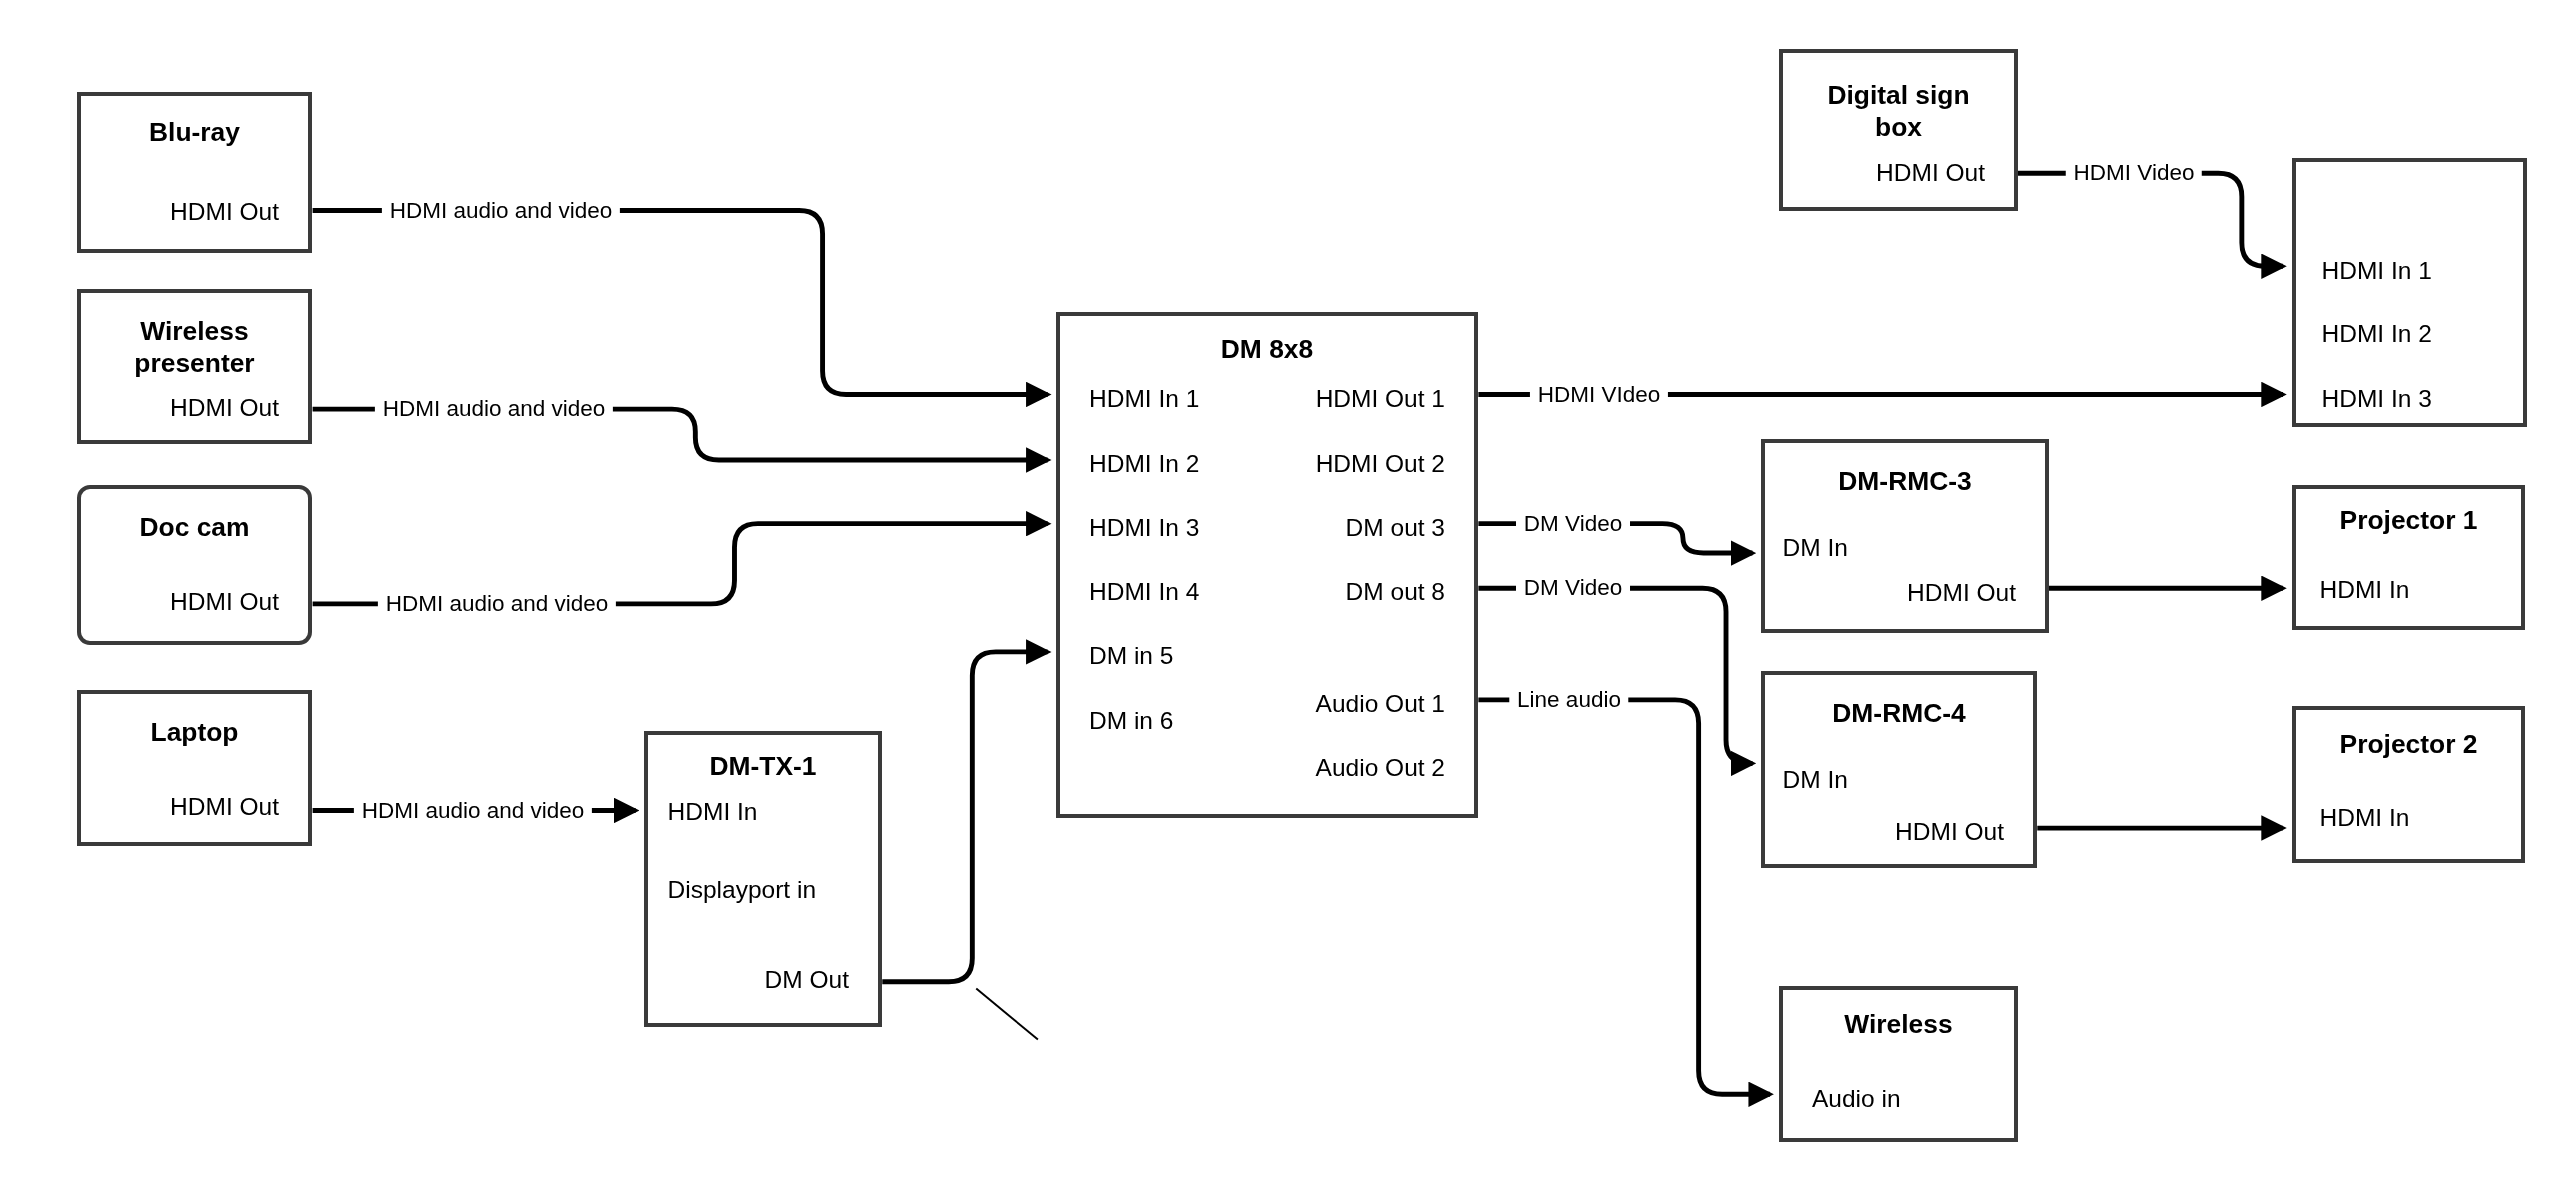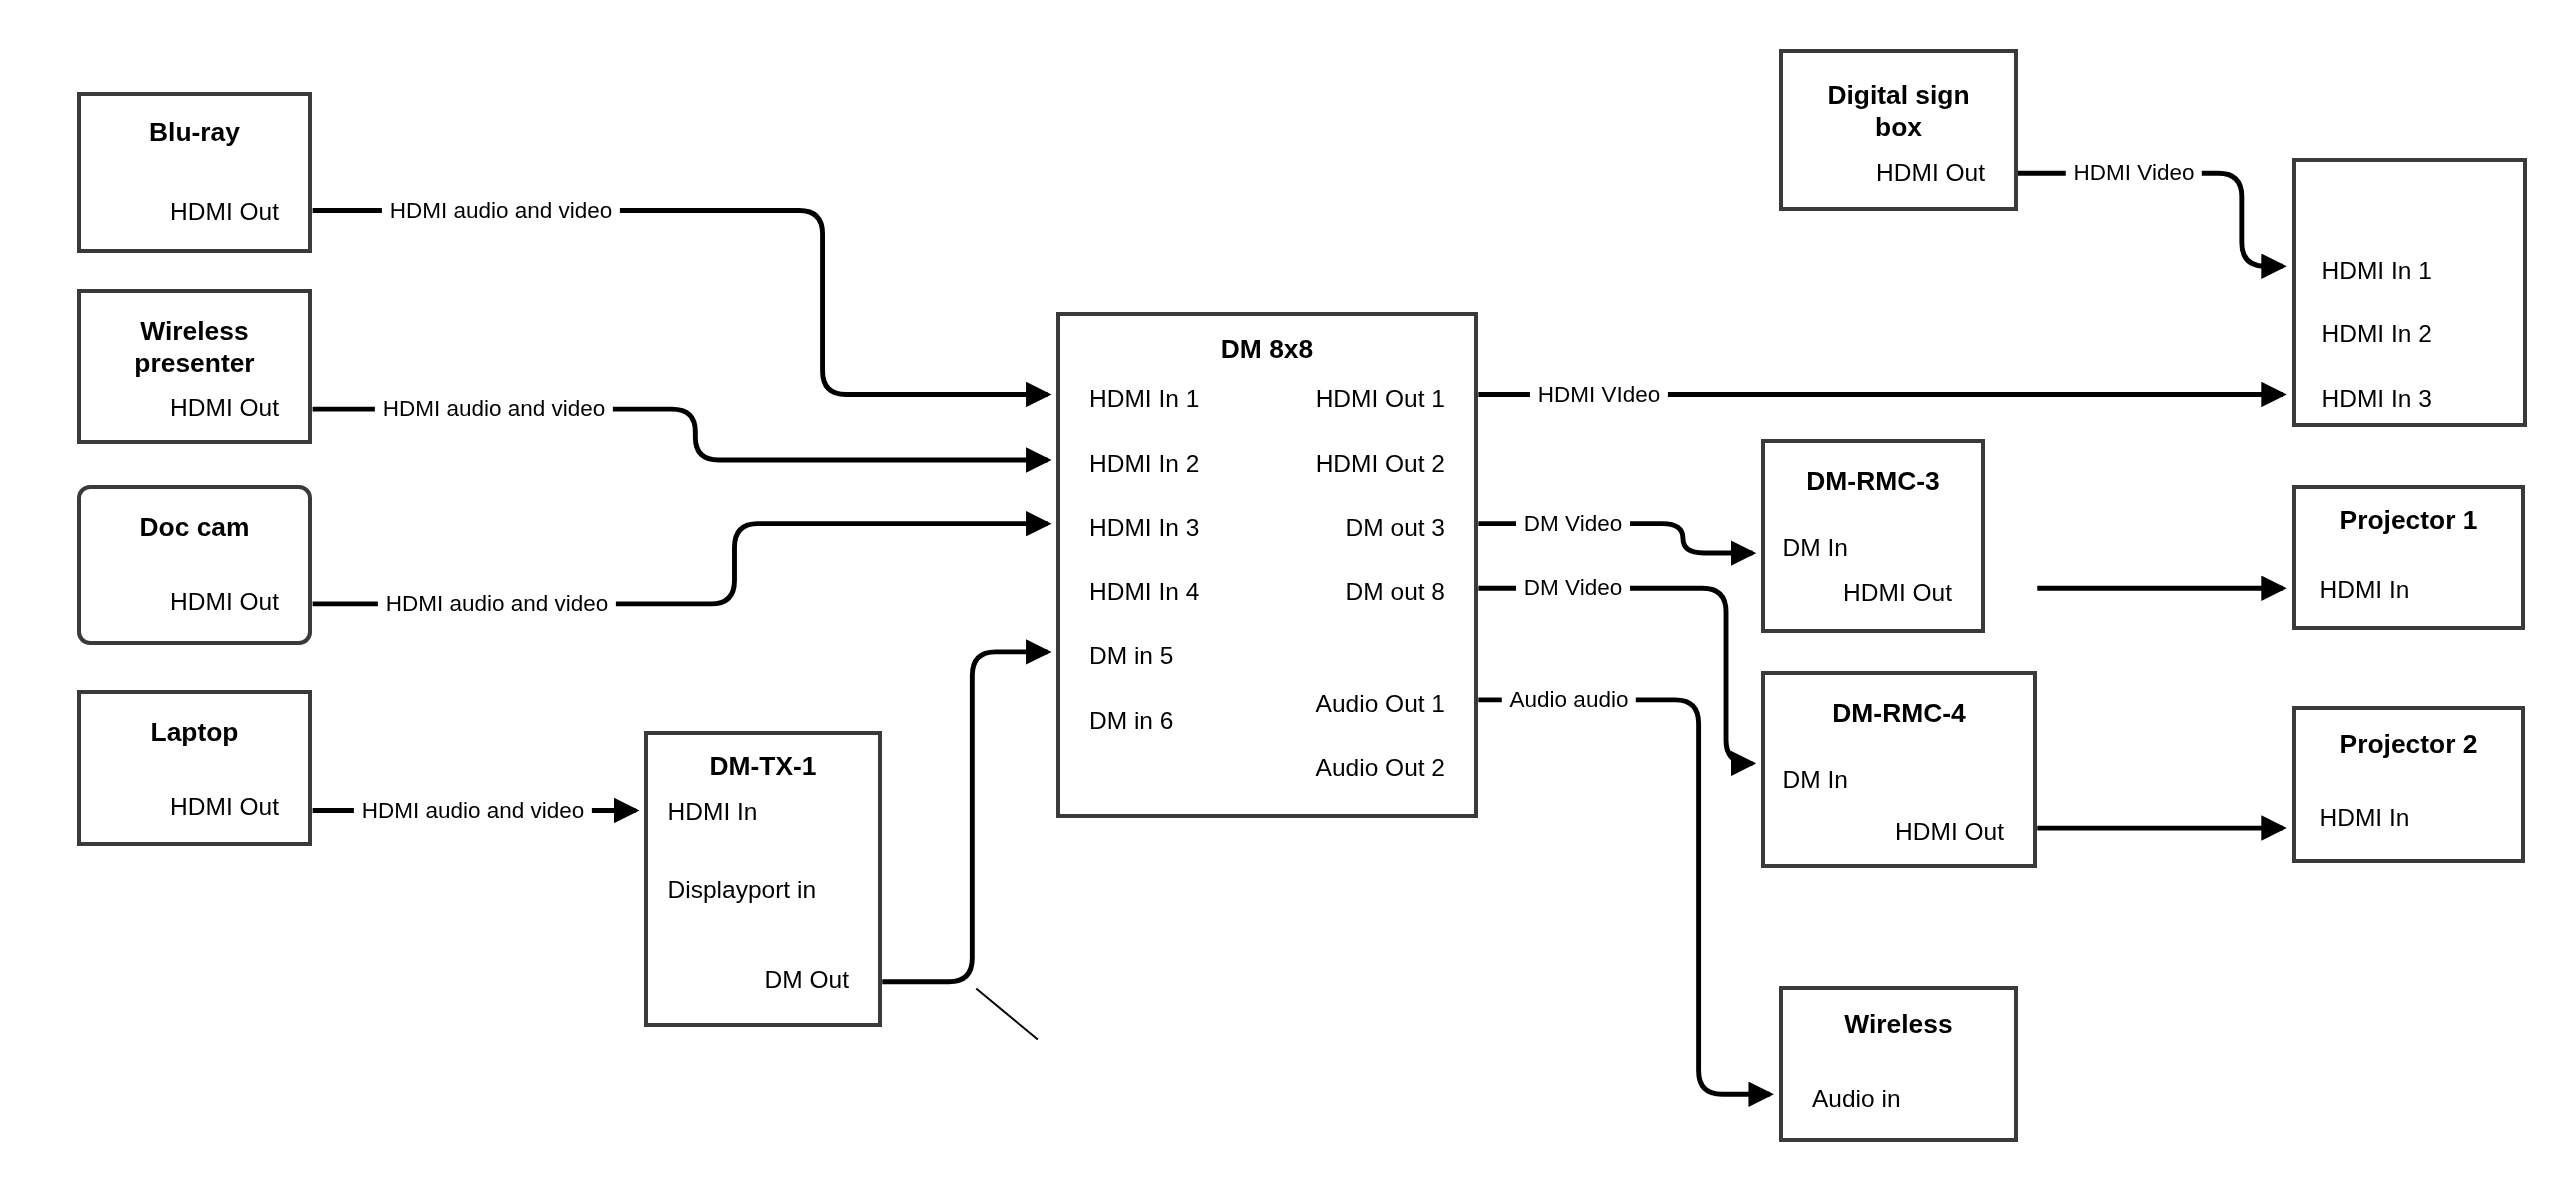--- a/index.html
+++ b/index.html
@@ -115,21 +115,21 @@
     <div class="title" style="top:26.4px;"><span class="wrap" style="max-width:166px;">Digital sign box</span></div>
     <div class="port pr" style="top:105px;">HDMI Out</div>
   </div>
 
   <div class="box lobby" style="left:2292px; top:158px; width:235px; height:269px;">
     <div class="port pl" style="top:94px;">HDMI In 1</div>
     <div class="port pl" style="top:157px;">HDMI In 2</div>
     <div class="port pl" style="top:222px;">HDMI In 3</div>
   </div>
 
-  <div class="box" style="left:1761px; top:439px; width:224px; height:194px;">
+  <div class="box" style="left:1761px; top:439px; width:288px; height:194px;">
     <div class="title" style="top:21.5px;"><span class="wrap">DM-RMC-3</span></div>
     <div class="port pl" style="left:17.6px; top:90px;">DM In</div>
     <div class="port pr" style="top:135px;">HDMI Out</div>
   </div>
 
   <div class="box proj" style="left:2292px; top:485px; width:233px; height:145px;">
     <div class="title" style="top:14.7px;"><span class="wrap">Projector 1</span></div>
     <div class="port pl" style="top:86px;">HDMI In</div>
   </div>
 
@@ -150,17 +150,17 @@
   </div>
 
 
   <div class="wlabel" style="left:501px; top:211px;">HDMI audio and video</div>
   <div class="wlabel" style="left:494px; top:409px;">HDMI audio and video</div>
   <div class="wlabel" style="left:497px; top:604px;">HDMI audio and video</div>
   <div class="wlabel" style="left:473px; top:811px;">HDMI audio and video</div>
   <div class="wlabel" style="left:1599px; top:395px;">HDMI VIdeo</div>
   <div class="wlabel" style="left:1573px; top:524px;">DM Video</div>
   <div class="wlabel" style="left:1573px; top:588px;">DM Video</div>
-  <div class="wlabel" style="left:1569px; top:700px;">Audio audio</div>
+  <div class="wlabel" style="left:1569px; top:700px;">Line audio</div>
   <div class="wlabel" style="left:2134px; top:173px;">HDMI Video</div>
 
 </div>
 
 
 </body></html>

